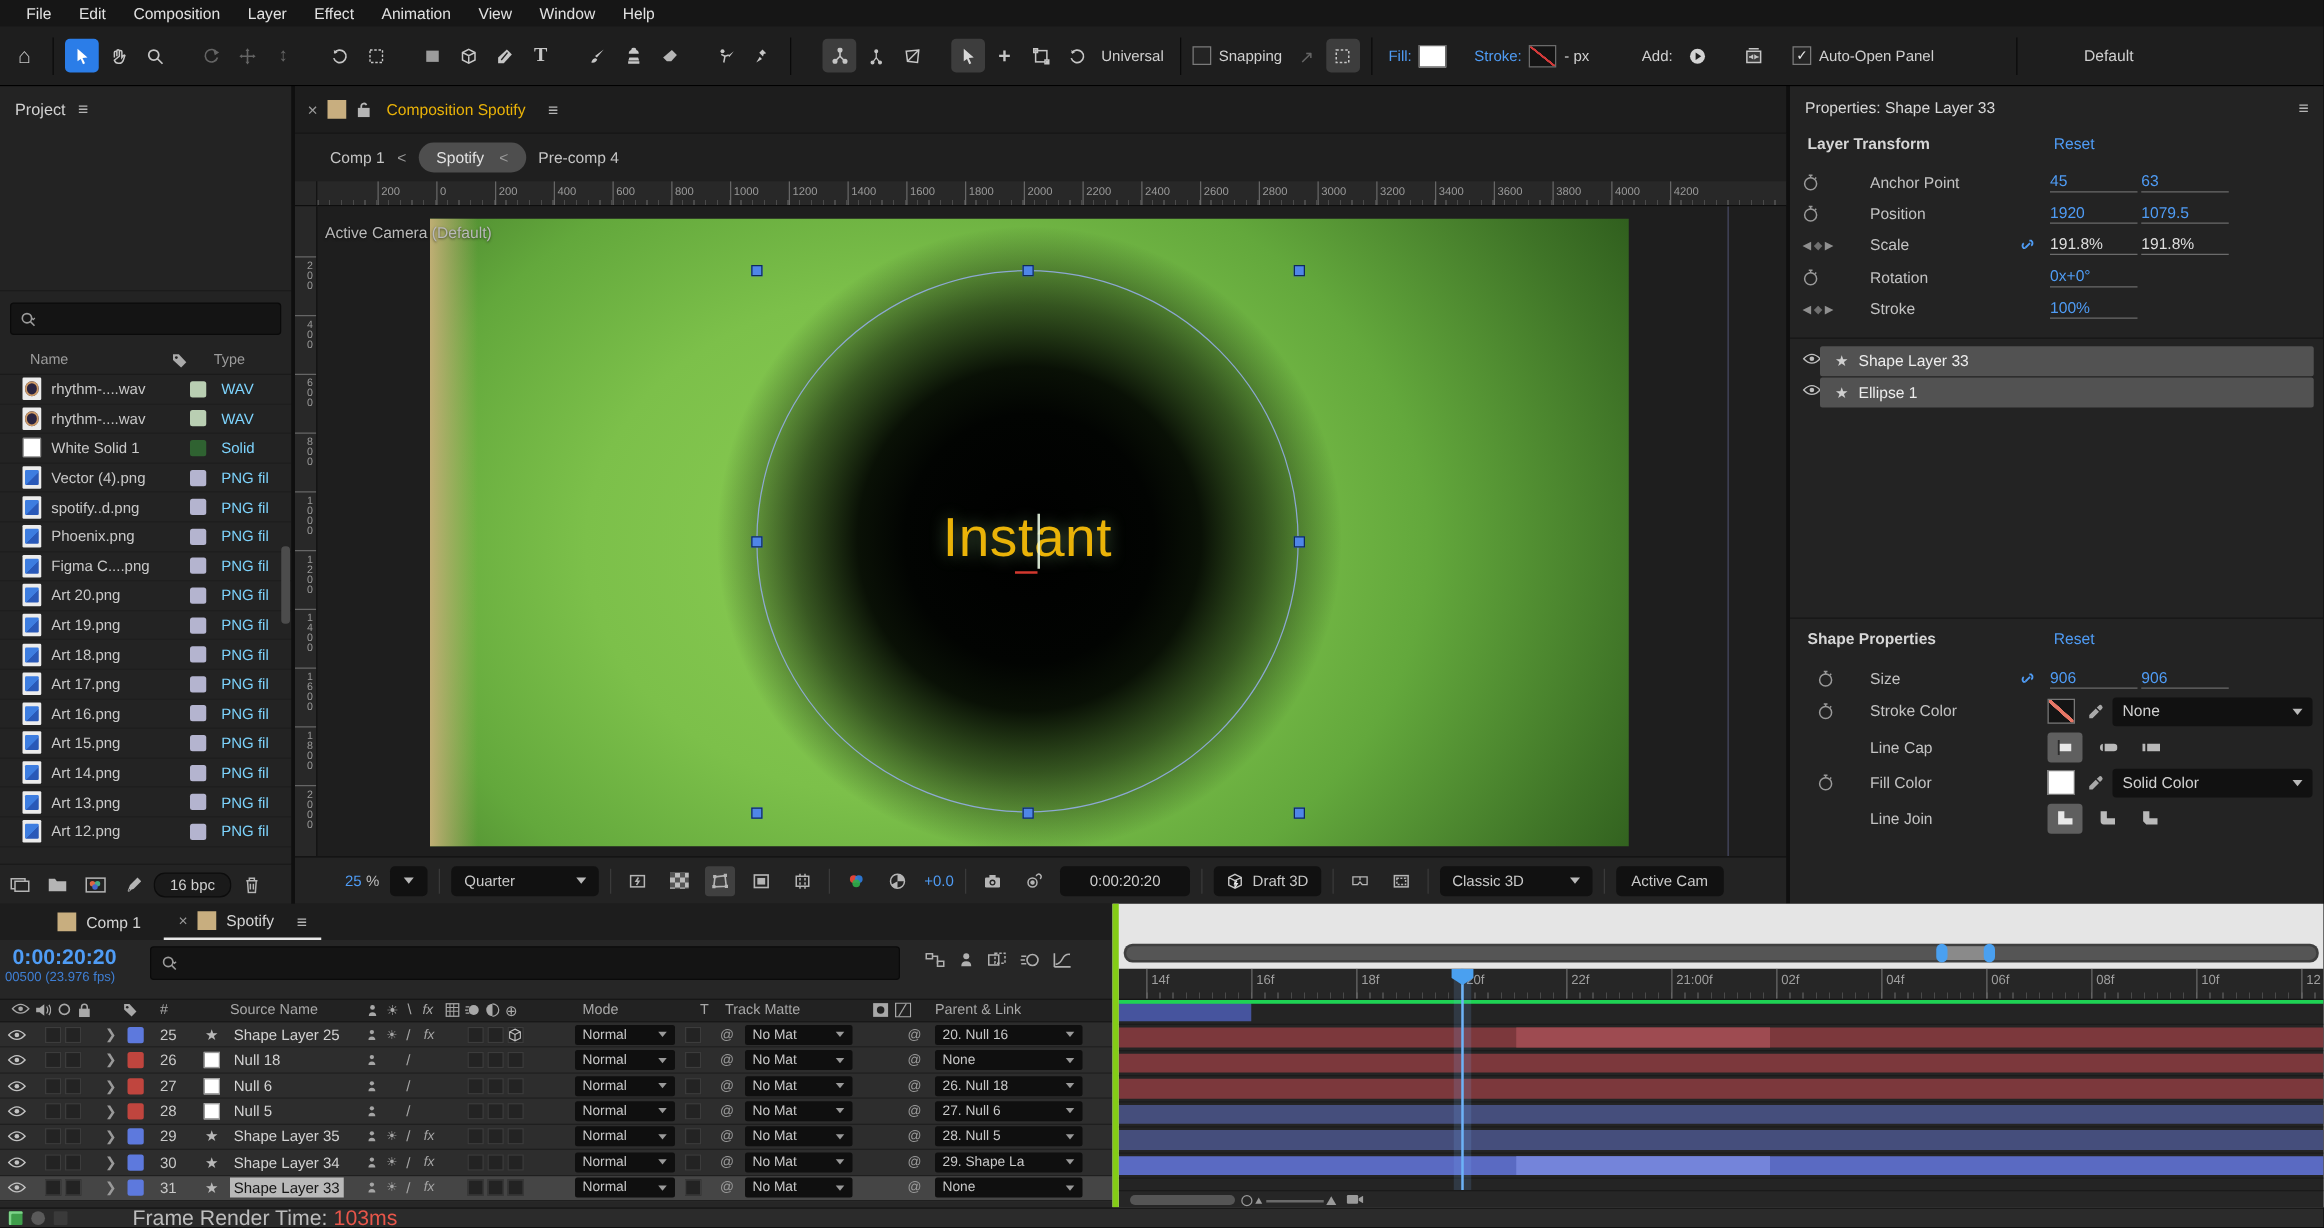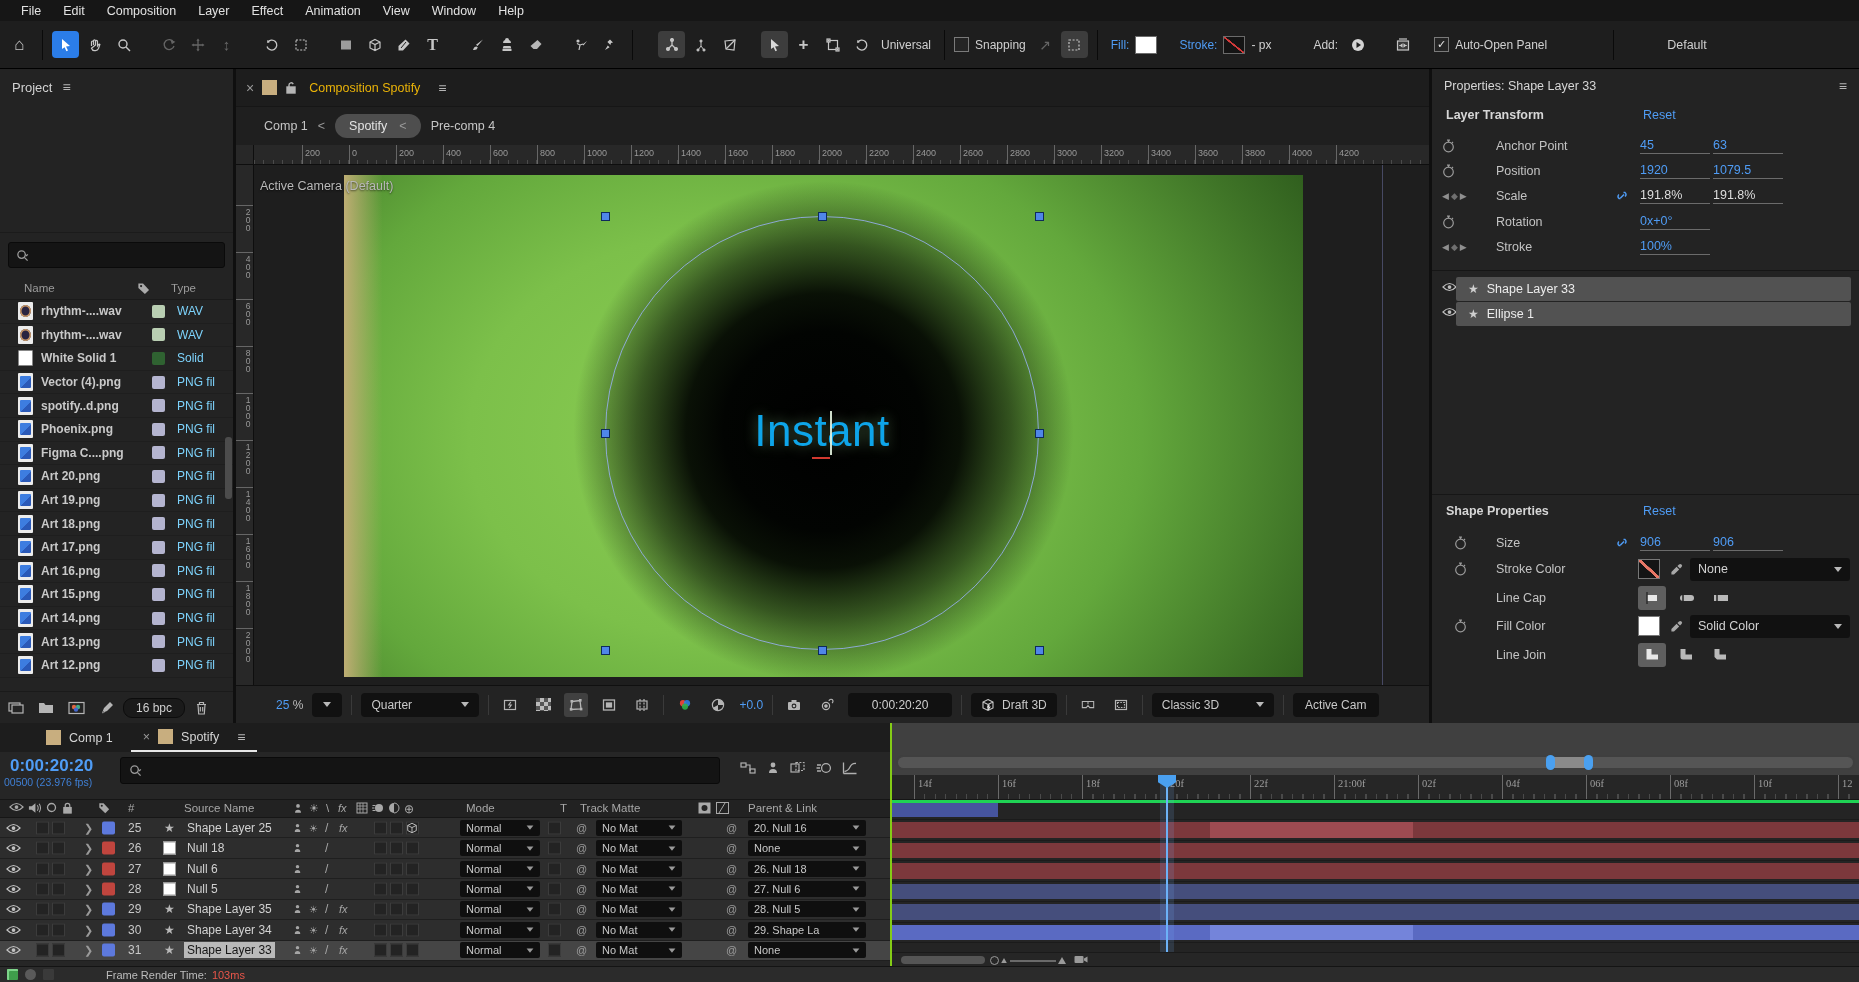--- a/index.html
+++ b/index.html
@@ -42,21 +42,21 @@
   .pp-cols .c-name{margin-left:24px;flex:1;}
   .pp-cols .c-tag{width:34px;}
   .pp-cols .c-type{width:62px;}
   .proj-row{height:23.6px;display:flex;align-items:center;border-bottom:1px solid #1e1e1e;color:#c9c9c9;}
   .proj-row .ficon{width:15px;height:18px;margin-left:18px;margin-right:8px;position:relative;background:#ececec;border-radius:1px;flex:none;}
   .proj-row .ficon::after{content:"";position:absolute;inset:3px 2px;border-radius:1px;}
   .proj-row[data-icon="image"] .ficon::after{background:linear-gradient(135deg,#3d7de0 55%,#2a59b8 56%);}
   .proj-row[data-icon="audio"] .ficon::after{background:#2a2440;border-radius:50%;box-shadow:inset 0 0 0 1.5px #c96;}
   .proj-row[data-icon="solid"] .ficon{background:#fff;border:1px solid #888;height:16px;}
   .proj-row[data-icon="solid"] .ficon::after{display:none;}
-  .proj-row .fname{flex:1;font-size:12px;white-space:nowrap;overflow:hidden;font-weight:bold;}
+  .proj-row .fname{flex:1;font-size:12px;white-space:nowrap;overflow:hidden;}
   .proj-row .chip{width:13px;height:13px;border-radius:2px;background:var(--type-color,#888);margin-right:12px;flex:none;}
   .proj-row .ftype{width:56px;font-size:12px;color:#7dd3fc;white-space:nowrap;overflow:hidden;}
   .pp-foot{position:absolute;left:0;bottom:0;width:100%;height:32px;background:#232323;border-top:1px solid #1a1a1a;display:flex;align-items:center;color:#b8b8b8;}
   .bpc{border:1px solid #0c0c0c;background:#1a1a1a;border-radius:9px;padding:2px 12px;font-size:12px;color:#cfcfcf;margin:0 10px;}
   .pp-scroll{position:absolute;right:1px;top:368px;width:7px;height:62px;background:#4c4c4c;border-radius:3px;}
 
   
   .vp-tabs{height:38px;display:flex;align-items:center;background:#1d1d1d;padding-left:10px;gap:8px;border-bottom:1px solid #161616;}
   .tab-swatch{width:15px;height:15px;background:#c8ae7f;flex:none;}
   .vp-title{font-size:12.5px;color:#eab308;margin-left:4px;}
@@ -71,21 +71,21 @@
   .vp-ruler-left{position:absolute;left:0;top:0;bottom:0;width:18px;background:#282828;border-right:1px solid #0e0e0e;display:flex;flex-direction:column;padding-top:40px;overflow:hidden;}
   .rl-cell{height:47px;flex:none;font-size:8.5px;color:#999;border-top:1px solid #666;writing-mode:vertical-rl;text-orientation:upright;letter-spacing:-2px;padding-top:1px;}
   .comp{position:absolute;left:108px;top:10px;width:959px;height:502px;background:
     linear-gradient(90deg,#bfae74 0%,rgba(191,174,116,0) 4%),
     radial-gradient(circle 250px at 50% 51%, #000 0%, #020402 40%, rgba(3,7,2,.95) 55%, rgba(6,14,4,.6) 75%, rgba(8,18,5,0) 100%),
     radial-gradient(ellipse 90% 135% at 40% 52%, #8bcd53 0%, #7cc04a 30%, #63a83c 48%, #3f7427 68%, #234c16 85%, #163610 100%);}
   .cam-label{position:absolute;left:24px;top:14px;color:#b9b9b9;font-size:12.5px;text-shadow:0 1px 2px rgba(0,0,0,.6);}
   .guide-v{position:absolute;left:1146px;top:0;bottom:0;width:1px;background:rgba(150,155,230,.35);}
   .sel-ellipse{position:absolute;left:369px;top:51px;width:434px;height:434px;border:1.5px solid rgba(150,175,240,.85);border-radius:50%;}
   .handle{position:absolute;width:9px;height:9px;background:#4f86e8;border:1px solid #0e2a5c;}
-  .canvas-text{position:absolute;left:586px;top:268px;transform:translate(-50%,-54%);font-size:44px;color:#0ea5e9;letter-spacing:.5px;text-shadow:0 0 14px rgba(170,235,160,.45);}
+  .canvas-text{position:absolute;left:586px;top:268px;transform:translate(-50%,-54%);font-size:44px;color:#eab308;letter-spacing:.5px;text-shadow:0 0 14px rgba(170,235,160,.45);}
   .caret{position:absolute;left:594px;top:246px;width:1.5px;height:44px;background:rgba(230,245,225,.9);}
   .red-mark{position:absolute;left:576px;top:292px;width:18px;height:2px;background:#d2392f;}
   .vp-bottom{position:absolute;left:0;bottom:0;width:100%;height:38px;background:#232323;border-top:1px solid #101010;display:flex;align-items:center;padding-left:40px;gap:9px;color:#bdbdbd;}
   .pill{background:#111;border-radius:4px;height:24px;display:flex;align-items:center;padding:0 10px;gap:7px;font-size:12px;color:#c9c9c9;white-space:nowrap;flex:none;}
   .vsep{width:1px;height:20px;background:#3a3a3a;flex:none;}
   .bicon{width:24px;height:24px;display:flex;align-items:center;justify-content:center;color:#b5b5b5;flex:none;border-radius:3px;}
   .bicon.on{background:#404040;}
   .checker{width:15px;height:13px;background:conic-gradient(#bbb 25%,#555 0 50%,#bbb 0 75%,#555 0);background-size:8px 8px;}
 
   
@@ -150,21 +150,21 @@
   .lr-cube{left:406px;display:none;color:#c0c0c0;}
   .trk-left-row.cube .lr-cube{display:block;}
   .lr-pill{background:#0f0f0f;height:16px;border-radius:2px;display:flex;align-items:center;padding:0 6px;font-size:11px;color:#c8c8c8;white-space:nowrap;overflow:hidden;}
   .lr-pill .dd-arrow{margin-left:auto;border-top-color:#9a9a9a;transform:scale(.85);}
   .lr-mode{left:460px;width:80px;}
   .lr-b6{left:548px;}
   .lr-at1{left:576px;color:#9a9a9a;font-size:11px;}
   .lr-matte{left:596px;width:86px;}
   .lr-at2{left:726px;color:#9a9a9a;font-size:11px;}
   .lr-parent{left:748px;width:118px;}
-  .tl-right{position:absolute;left:890px;top:0;right:0;bottom:0;background:#404040;border-left:2px solid #84cc16;overflow:hidden;font-family:Liberation Serif, serif;}
+  .tl-right{position:absolute;left:890px;top:0;right:0;bottom:0;background:#e5e5e5;border-left:5px solid #84cc16;overflow:hidden;}
   .nav-strip{position:absolute;left:4px;right:4px;top:32px;height:15px;background:#3f3f3f;border-radius:7px;}
   .nav-range{position:absolute;left:2px;right:2px;top:2px;bottom:2px;background:#555;border-radius:6px;}
   .nav-handle{position:absolute;top:0;width:9px;height:15px;background:#4aa0f0;border-radius:5px;}
   .nav-mid{position:absolute;top:2px;height:11px;background:#8a8a8a;}
   .tl-ruler{position:absolute;left:0;right:0;top:52px;height:25px;background:#262626;border-bottom:1px solid #161616;display:flex;padding-left:22px;overflow:hidden;
     background-image:repeating-linear-gradient(90deg,#4a4a4a 0 1px,transparent 1px 10.5px);background-size:100% 5px;background-position:22px 100%;background-repeat:no-repeat;}
   .tr-cell{width:84px;flex:none;font-size:10.5px;color:#9e9e9e;border-left:1px solid #6a6a6a;padding:3px 0 0 3px;height:100%;}
   .tracks{position:absolute;left:0;right:0;top:77px;bottom:14px;background:#242424;}
   .trk-row{position:relative;height:20.43px;border-bottom:1px solid #1b1b1b;}
   .trk-row .bar{position:absolute;top:2px;bottom:2px;left:0;right:0;}
@@ -178,21 +178,21 @@
   .playhead-line{position:absolute;left:274px;top:52px;bottom:14px;width:2px;background:#6cb2f8;z-index:5;}
   .playhead-band{position:absolute;left:268px;width:14px;top:52px;bottom:14px;background:rgba(120,180,255,.15);z-index:4;}
   .playhead-head{position:absolute;left:266px;top:52px;width:18px;height:13px;background:#4aa0f0;clip-path:polygon(0 0,100% 0,100% 55%,50% 100%,0 55%);z-index:6;}
   .tl-hscroll{position:absolute;left:0;right:0;bottom:0;height:14px;background:#262626;border-top:1px solid #1a1a1a;}
   .hs-thumb{position:absolute;left:9px;top:3px;width:84px;height:8px;background:#555;border-radius:4px;}
   .hs-knob{position:absolute;left:98px;top:3px;width:9px;height:9px;border:1.5px solid #9a9a9a;border-radius:50%;}
   .mountain{width:0;height:0;border-left:4px solid transparent;border-right:4px solid transparent;border-bottom:7px solid #9a9a9a;position:absolute;top:4px;}
   .hs-track{position:absolute;left:118px;top:7px;width:46px;height:1.5px;background:#6a6a6a;}
 
   
-  .statusbar{position:absolute;left:0;top:966px;width:100%;height:16px;background:#2b2b2b;border-top:1px solid #141414;display:flex;align-items:center;font-size:11px;color:#bdbdbd;}
+  .statusbar{position:absolute;left:0;top:966px;width:100%;height:16px;background:#2b2b2b;border-top:1px solid #141414;display:flex;align-items:center;font-size:17px;color:#bdbdbd;}
   .st-ic{width:11px;height:11px;margin-left:7px;border-radius:1px;}
   .st-text{margin-left:52px;}
   .st-val{color:var(--render-time-red);margin-left:5px;}
 
   .eye-svg{width:15px;height:10px;}
   .small-ic{width:14px;height:14px;}
 </style>
 </head>
 <body>
 

